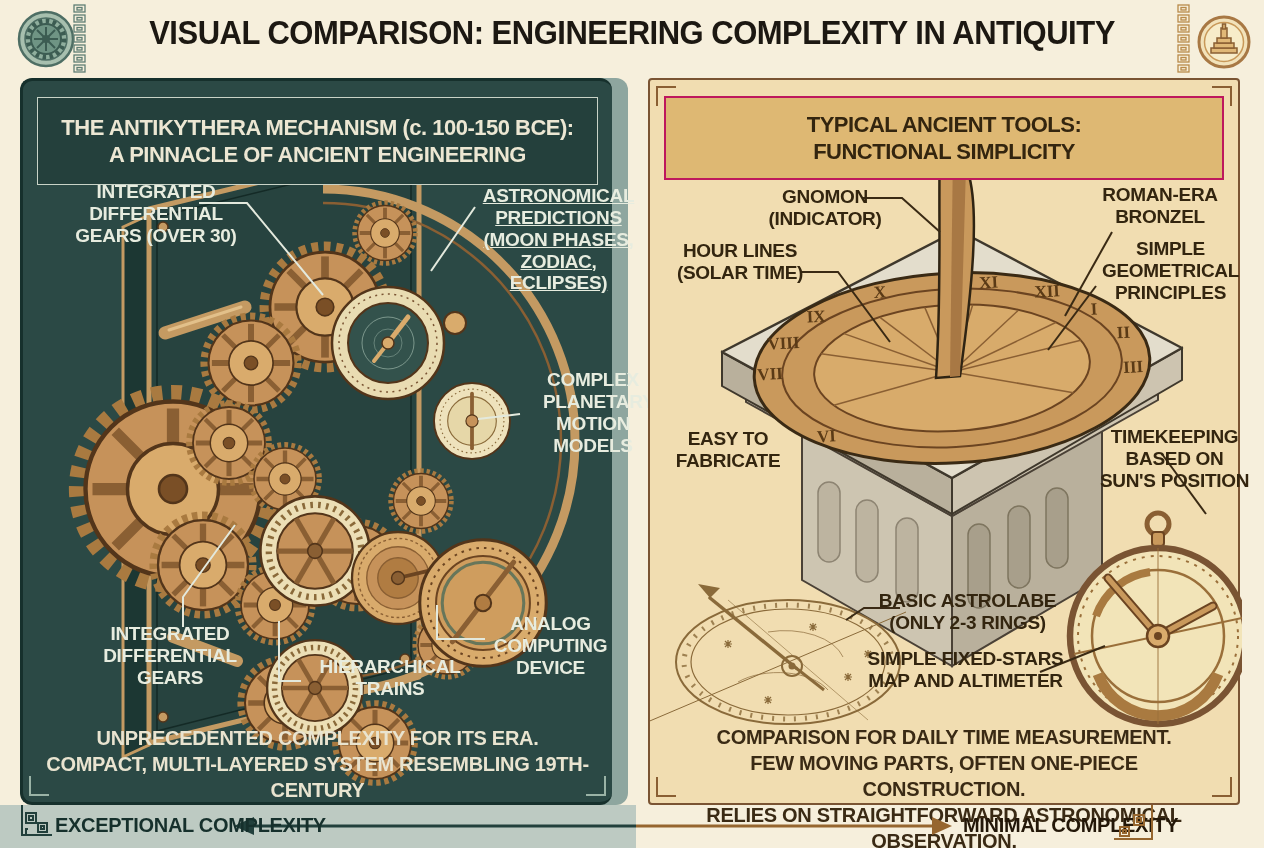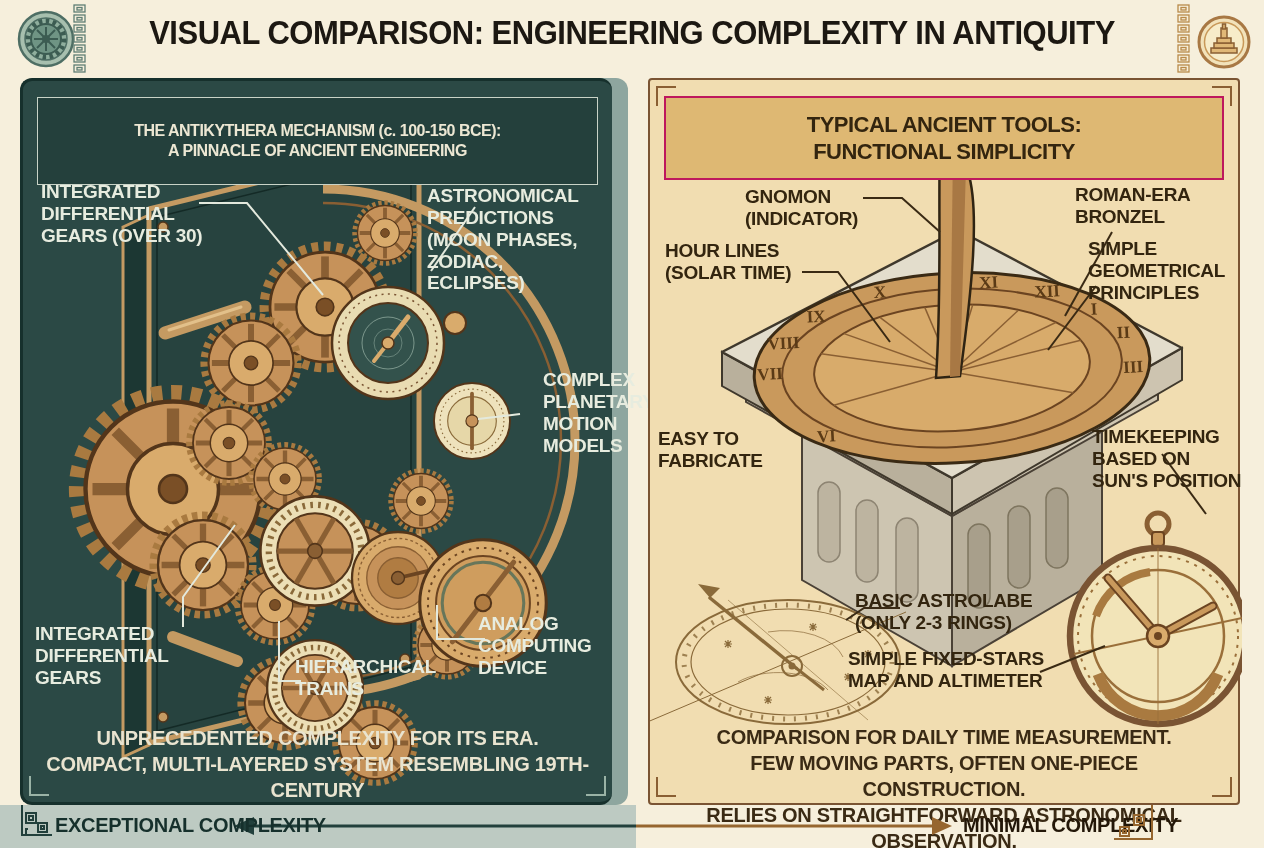--- a/index.html
+++ b/index.html
@@ -14,25 +14,25 @@
   .greek-strip{position:absolute;top:4px;width:16px;height:70px;}
   
   .panel{position:absolute;top:78px;width:592px;height:727px;box-sizing:border-box;}
   .panel-teal{left:20px;background:#2b4945;border:3px solid #16302c;border-right:none;
       border-radius:12px;box-shadow:16px 0 0 #8ea69f;}
   .panel-tan{left:648px;background:#f1ddb1;border:2.5px solid #7a5433;border-radius:4px;}
   .panel-header{position:absolute;left:14px;right:14px;top:16px;display:flex;align-items:center;
       justify-content:center;text-align:center;font-weight:800;letter-spacing:-0.5px;
       white-space:pre-line;line-height:1.25;}
   .panel-teal .panel-header{height:86px;background:#24403c;border:1.5px solid #c9d3c7;
-      color:#ece7d3;font-size:16px;}
+      color:#ece7d3;font-size:22px;}
   .panel-tan .panel-header{height:80px;background:#deb873;border:2px solid #be185d;
       color:#33250f;font-size:22px;}
   .illus{position:absolute;left:0;top:0;width:592px;height:727px;}
-  .lbl{position:absolute;font-weight:800;font-size:19px;line-height:1.15;
+  .lbl{position:absolute;font-weight:800;font-size:19px;line-height:1.15;text-align:center;
       white-space:pre-line;letter-spacing:-0.3px;}
   .panel-teal .lbl{color:#e7ecdf;}
   .panel-tan .lbl{color:#33250f;}
   .panel-footer{position:absolute;left:18px;right:18px;top:644px;text-align:center;
       font-weight:800;font-size:20px;line-height:1.3;white-space:pre-line;letter-spacing:-0.3px;}
   .panel-teal .panel-footer{color:#e9e4d0;}
   .panel-tan .panel-footer{color:#3a2a14;}
   .ck{position:absolute;width:18px;height:18px;border:0 solid;}
   .panel-teal .ck{border-color:#9ab3a6;}
   .panel-tan .ck{border-color:#8a5f33;}
@@ -227,21 +227,21 @@
         <polyline points="462,558 414,558 414,524"></polyline>
       </g>
     </svg>
 
     <div class="panel-header">THE ANTIKYTHERA MECHANISM (c. 100-150 BCE):
 A PINNACLE OF ANCIENT ENGINEERING</div>
 
     <div class="lbl" style="left:18px;top:100px;width:230px;">INTEGRATED
 DIFFERENTIAL
 GEARS (OVER 30)</div>
-    <div class="lbl" style="left:404px;top:104px;width:175px;">ASTRONOMICAL
+    <div class="lbl" style="left:448px;top:104px;width:175px;text-decoration:underline;">ASTRONOMICAL
 PREDICTIONS
 (MOON PHASES,
 ZODIAC, ECLIPSES)</div>
     <div class="lbl" style="left:500px;top:288px;width:100px;margin-left:20px;">COMPLEX
 PLANETARY
 MOTION
 MODELS</div>
     <div class="lbl" style="left:12px;top:542px;width:270px;">INTEGRATED
 DIFFERENTIAL
 GEARS</div>

